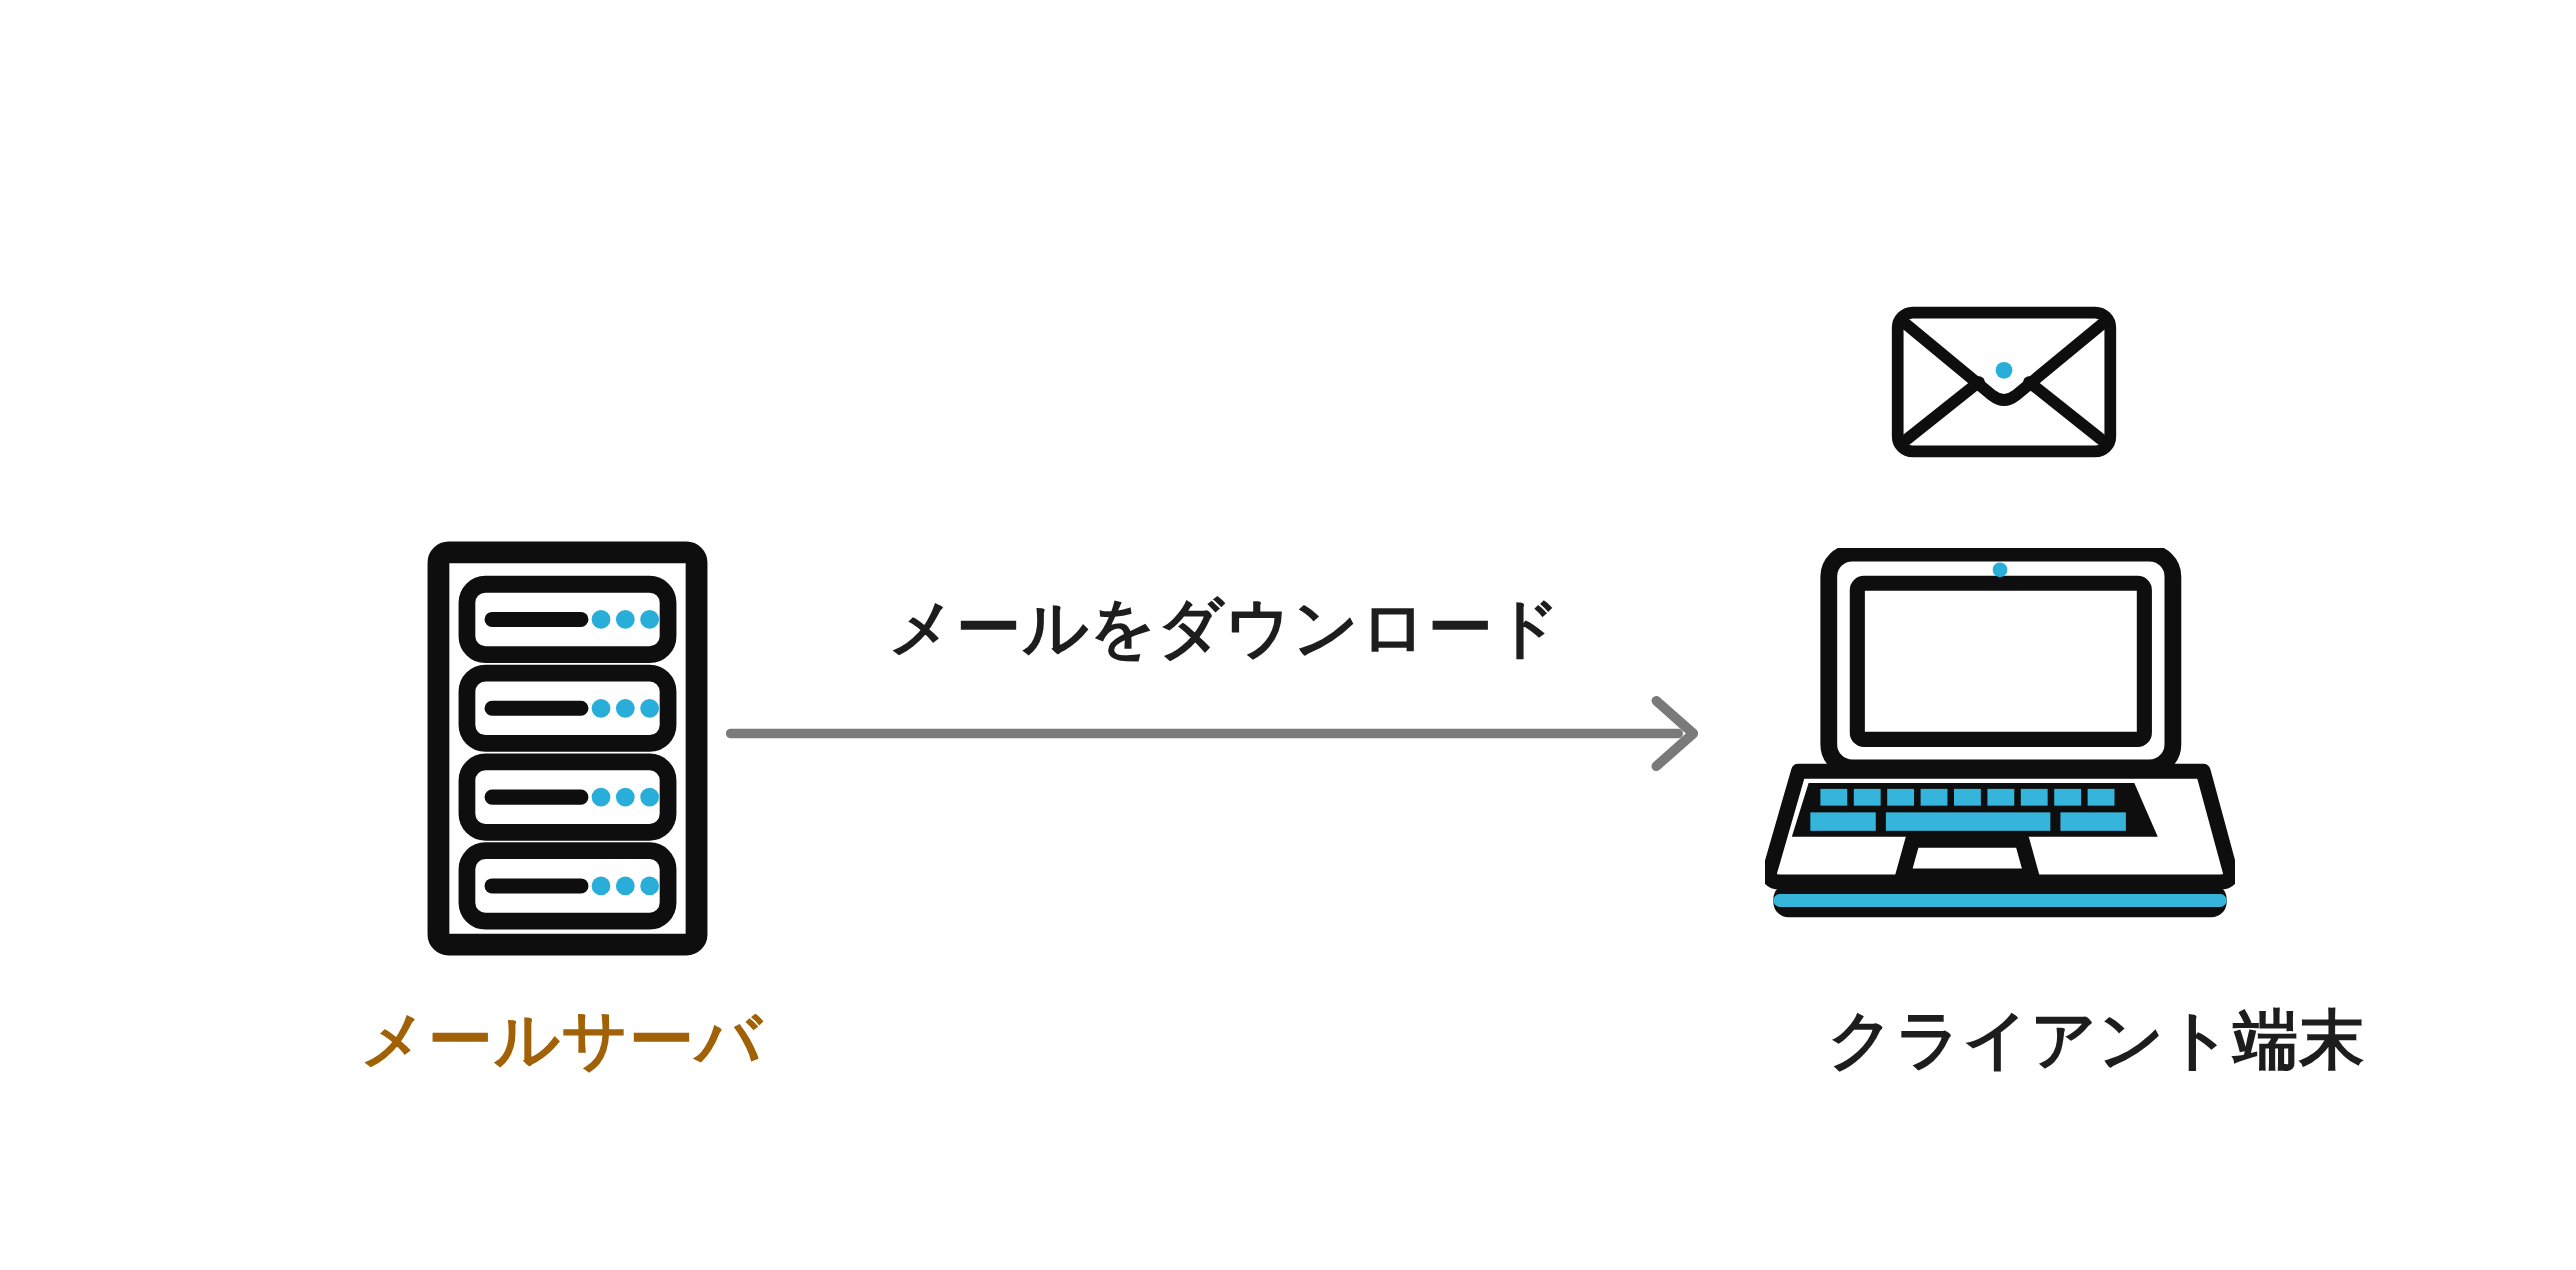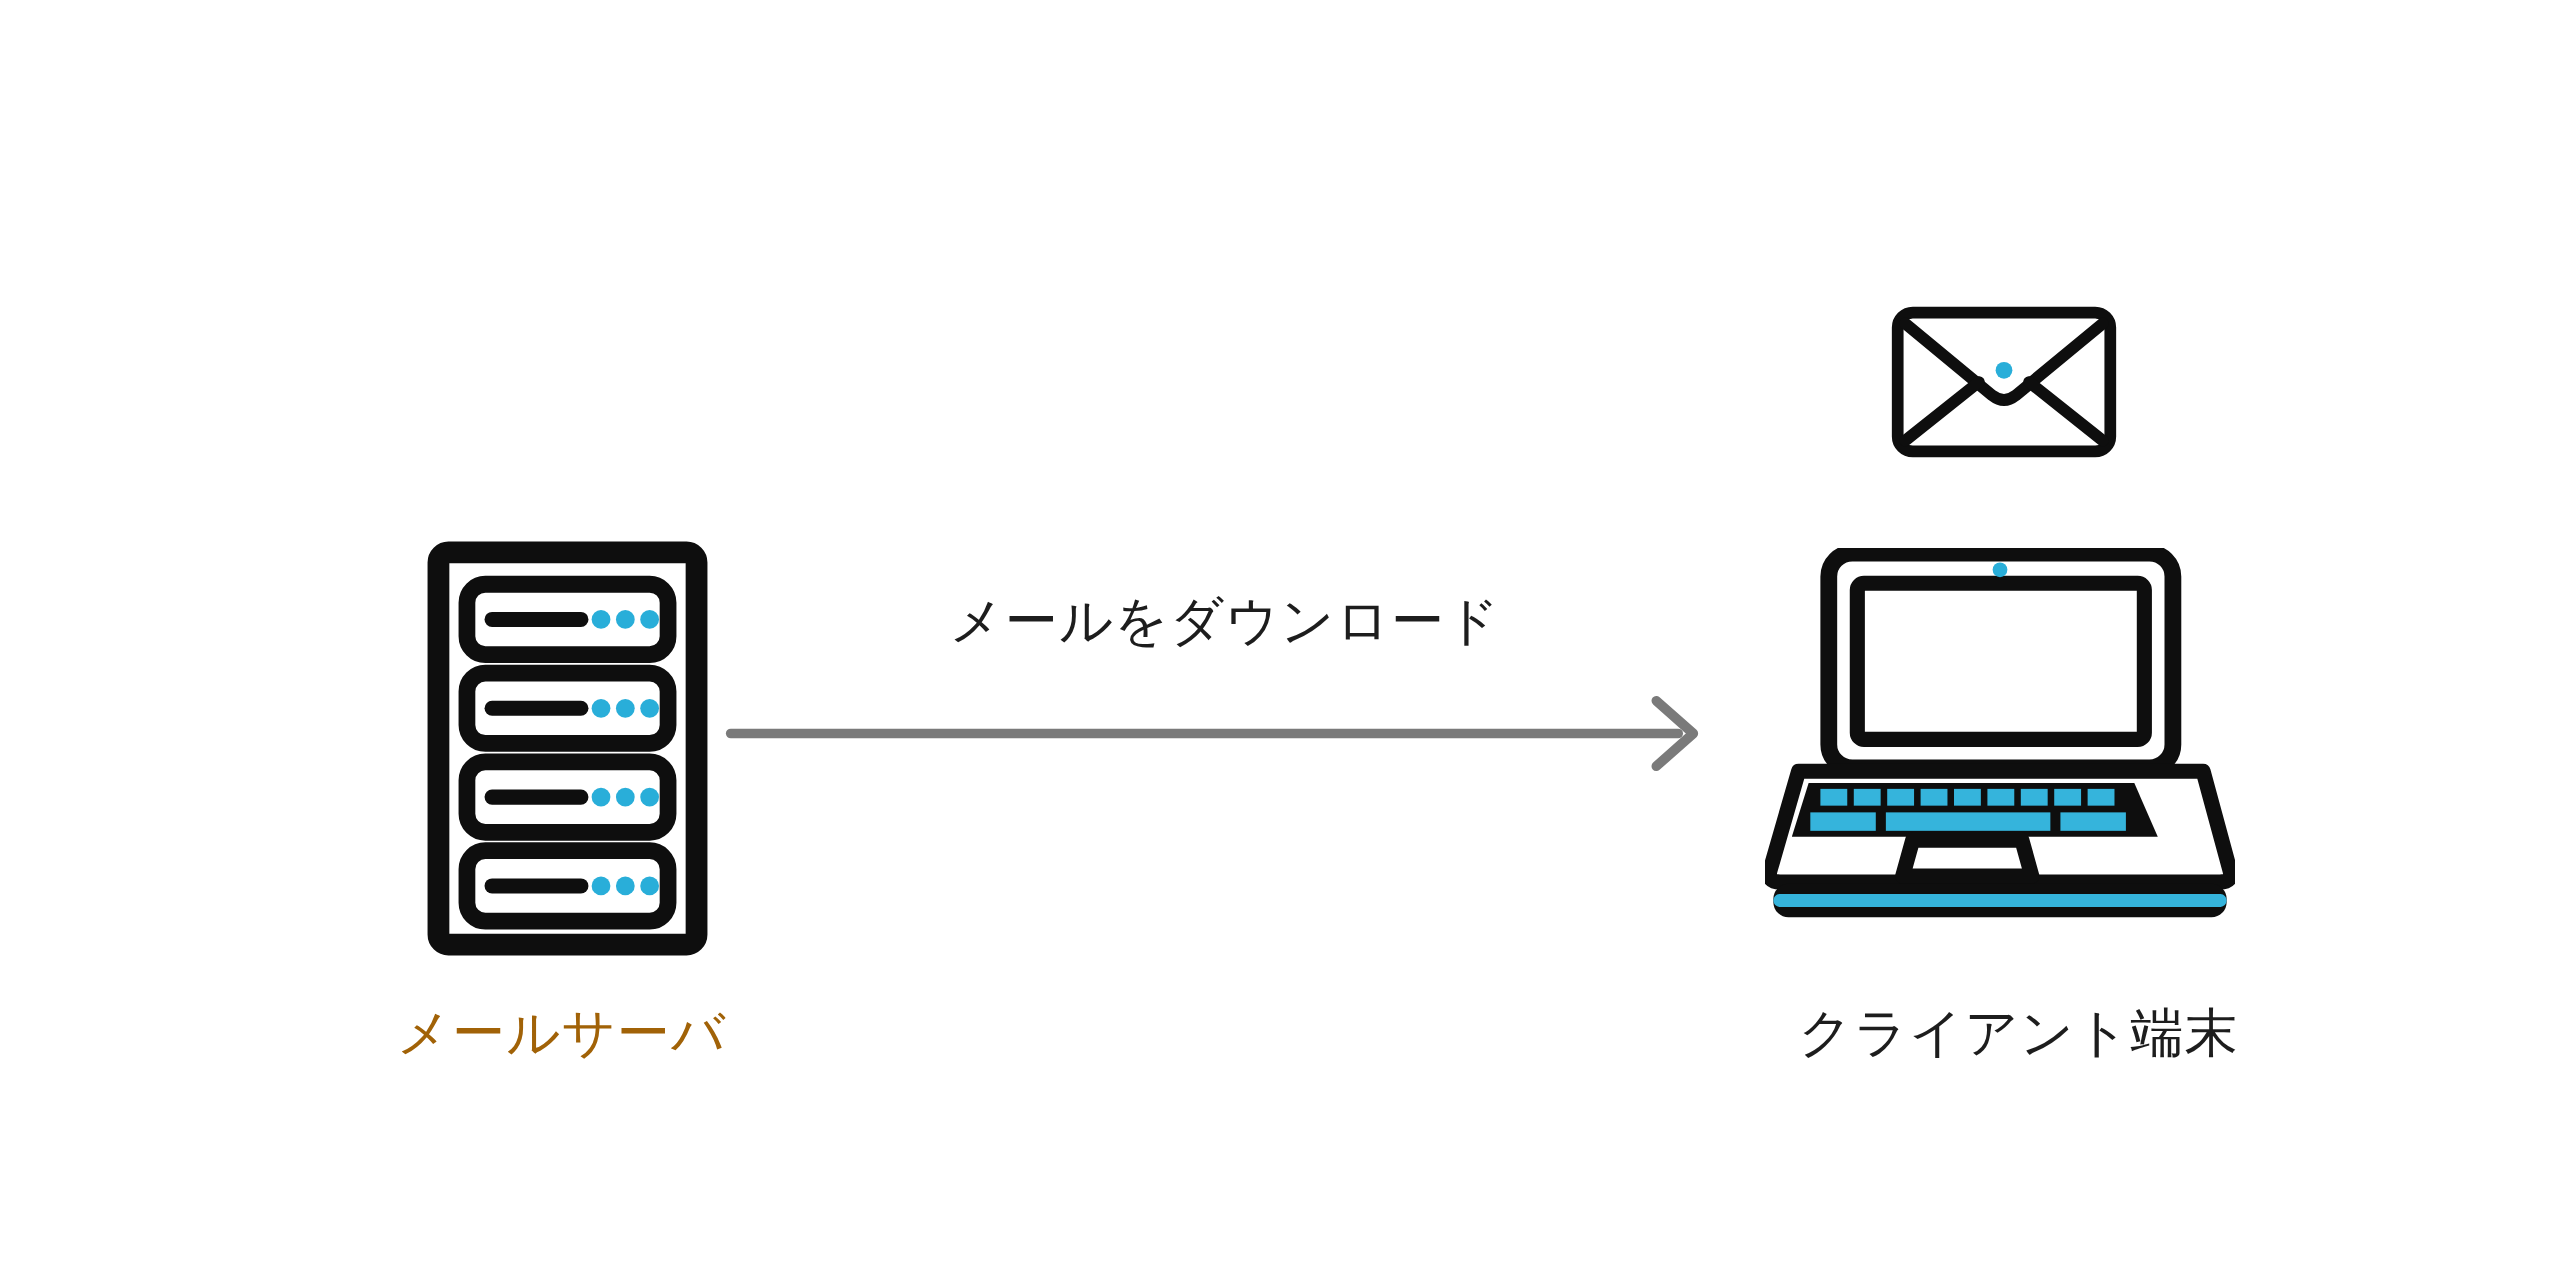--- a/index.html
+++ b/index.html
@@ -2,21 +2,21 @@
 <html style="--ink: #0e0e0e; --accent: #29aed9; --keyblue: #35b4dc; --gray: #7a7a7a;font-size:9px"><head>
 <meta charset="utf-8">
 <style>
   html,body { margin:0; padding:0; background:#ffffff; }
   .canvas {
     position:relative; width:2576px; height:1270px; background:#ffffff;
     font-family:"DejaVu Sans", sans-serif; overflow:hidden;
   }
   .abs { position:absolute; }
   .label {
-    font-size:53px; font-weight:normal; color:#1d1d1d;
+    font-size:65px; font-weight:bold; color:#1d1d1d;
     text-align:center; line-height:1.15; letter-spacing:1.1px; white-space:nowrap;
   }
   svg { display:block; }
   .ink   { stroke:var(--ink);  fill:none; }
   .fillw { fill:#ffffff; }
   .blue-dot { fill:var(--accent); }
   .blue-key { fill:var(--keyblue); }
   .plate { fill:var(--ink); }
   .grayline { stroke:var(--gray); fill:none; }
 </style>
@@ -106,16 +106,16 @@
 
       <g>
         <rect class="plate" x="5" y="200" width="270" height="20" rx="9"></rect>
         <rect class="blue-key" x="5" y="206.2" width="270" height="7.6" rx="3.6"></rect>
       </g>
     </svg>
   </div>
 
   <div class="abs label" style="left: 282px; top: 1003px; width: 559px; color: #a16207;">メールサーバ</div>
 
-  <div class="abs label" style="left: 1739px; top: 1003px; width: 559px; color: rgb(29, 29, 29);">クライアント端末</div>
+  <div class="abs label" style="left: 1817px; top: 1003px; width: 559px; color: rgb(29, 29, 29);">クライアント端末</div>
 
 </div>
 
 
 </body></html>

